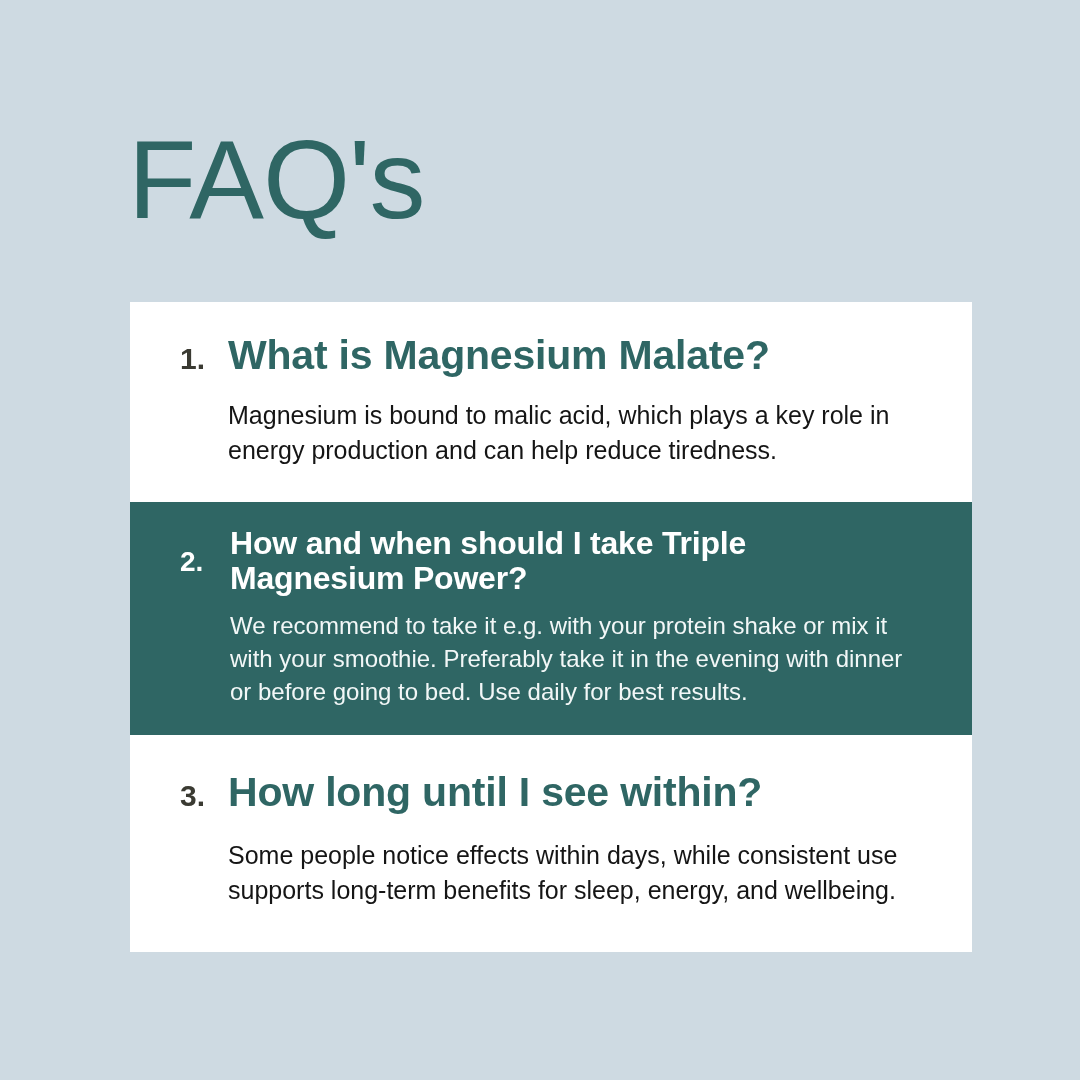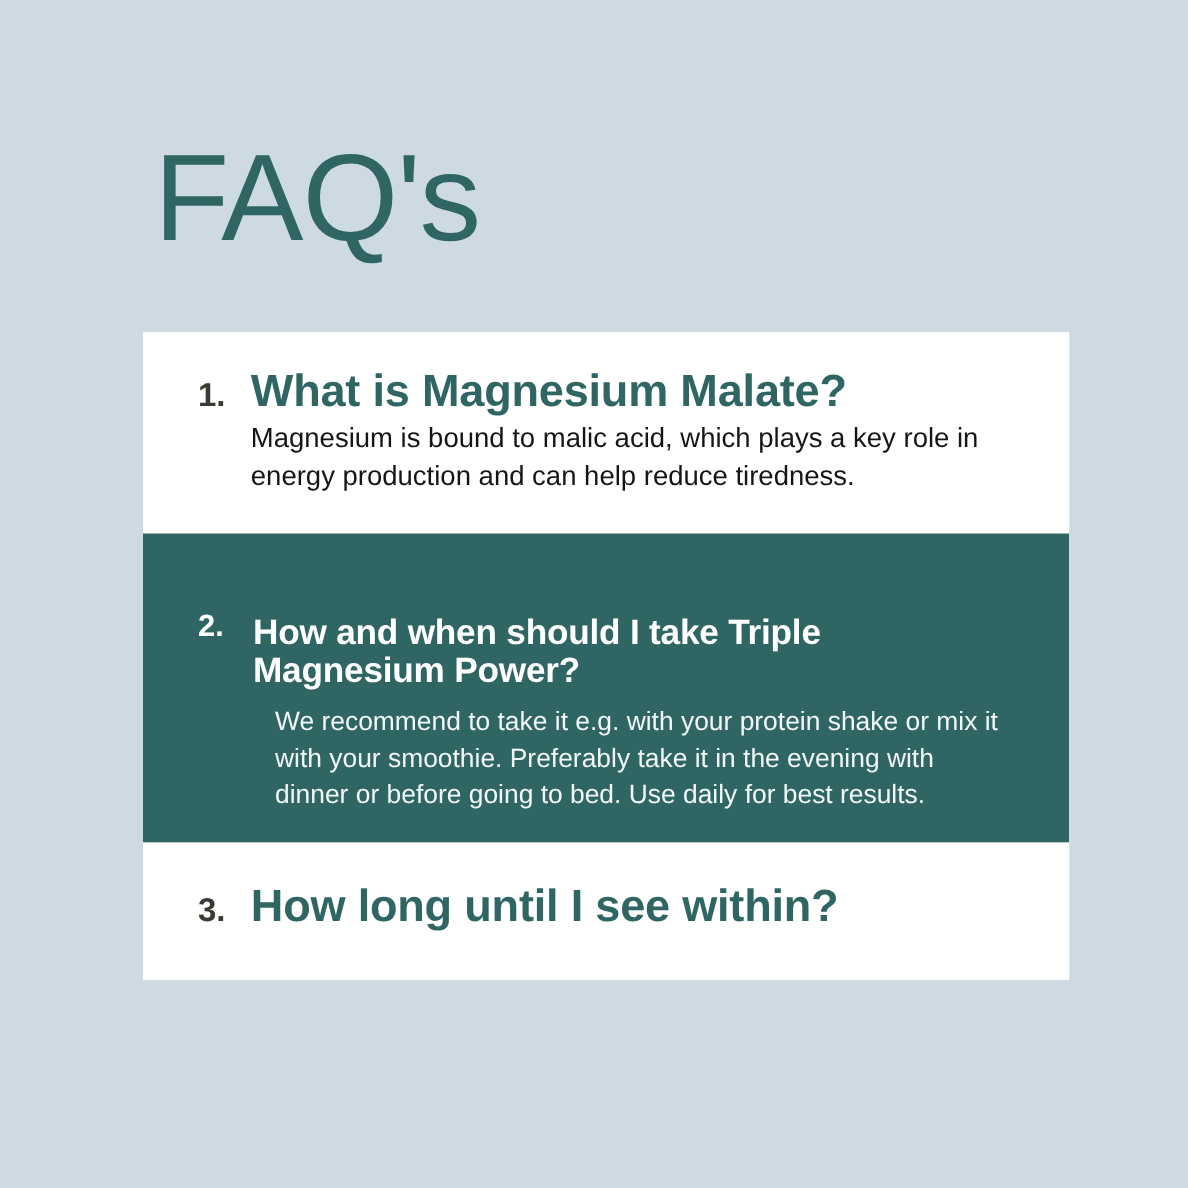--- a/index.html
+++ b/index.html
@@ -17,21 +17,21 @@
   #page {
     position: relative;
     width: 1080px;
     height: 1080px;
     background: #cedae2;
   }
 
   
   #faq-title {
     position: absolute;
-    left: 140px;
+    left: 128px;
     top: 124px;
     font-size: 112px;
     line-height: 1.0;
     font-weight: 400;
     letter-spacing: -1px;
     color: #2f6664;
     white-space: nowrap;
   }
 
   
@@ -97,38 +97,37 @@
     font-size: 41px;
     font-weight: 700;
     color: #2f6664;
     line-height: 1.16;
     letter-spacing: -0.2px;
   }
   .item-2 .q-text {
     color: #ffffff;
     font-size: 32px;
     line-height: 1.12;
-    margin-top: 48px;
   }
 
   .a-text {
     font-size: 25px;
     line-height: 1.4;
     color: #151515;
-    margin-top: 1px;
+    margin-top: 18px;
     margin-left: 48px;
     max-width: 690px;
     font-weight: 400;
   }
   .item-2 .a-text {
     color: #f2f7f7;
     font-size: 24px;
     line-height: 1.38;
     margin-top: 12px;
-    margin-left: 70px;
+    margin-left: 50px;
     max-width: 700px;
   }
   .item-3 .a-text {
     margin-top: 22px;
     max-width: 700px;
   }
 </style>
 </head>
 <body>
 
@@ -152,16 +151,17 @@
         <span class="q-text">How and when should I take Triple Magnesium Power?</span>
       </div>
       <div class="a-text">We recommend to take it e.g. with your protein shake or mix it with your smoothie. Preferably take it in the evening with dinner or before going to bed. Use daily for best results.</div>
     </div>
 
     <div class="faq-item light item-3">
       <div class="q-row">
         <span class="q-num">3.</span>
         <span class="q-text">How long until I see within?</span>
       </div>
+      <div class="a-text">Some people notice effects within days, while consistent use supports long-term benefits for sleep, energy, and wellbeing.</div>
     </div>
 
   </div>
 </div>
 
 </body></html>

